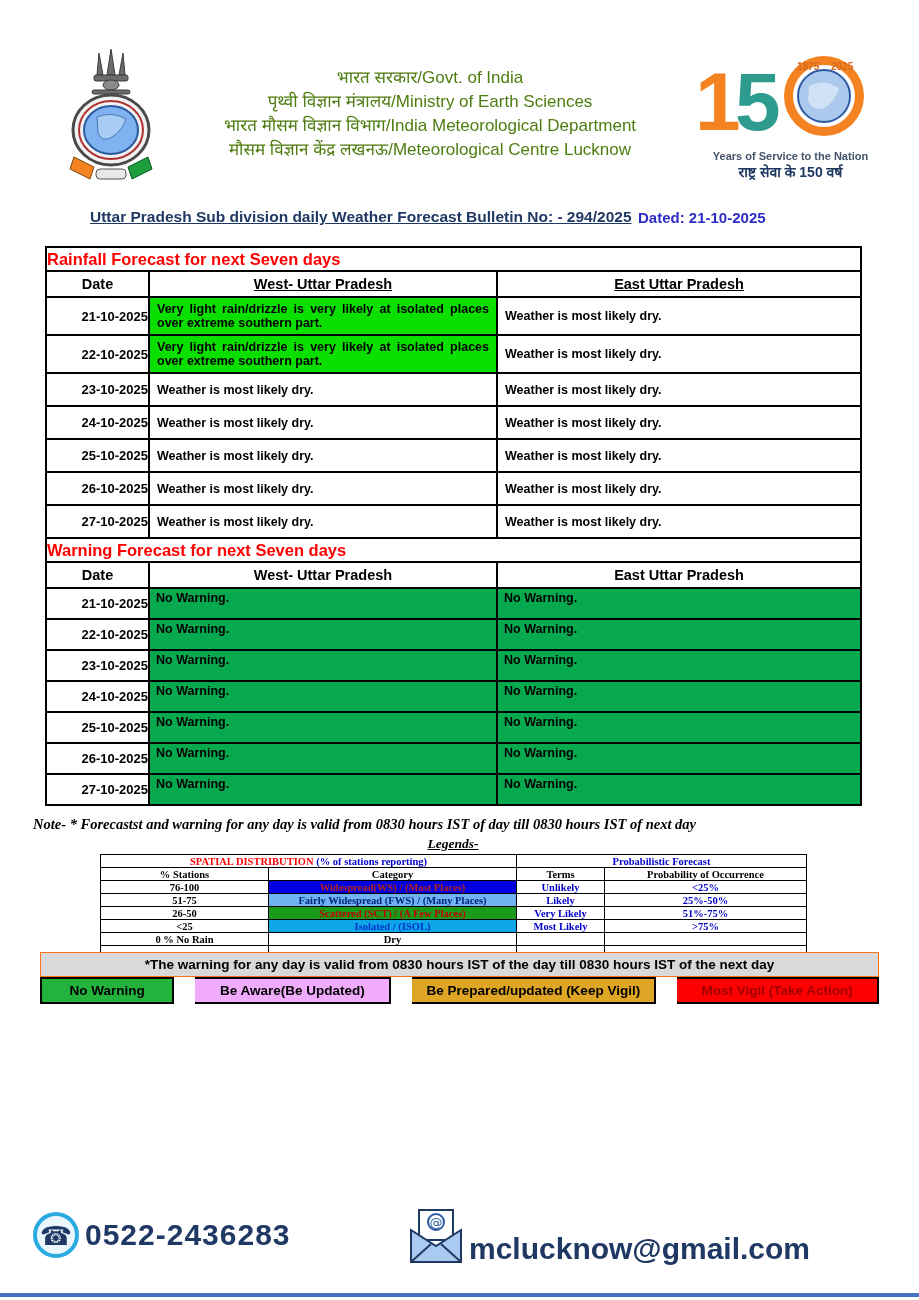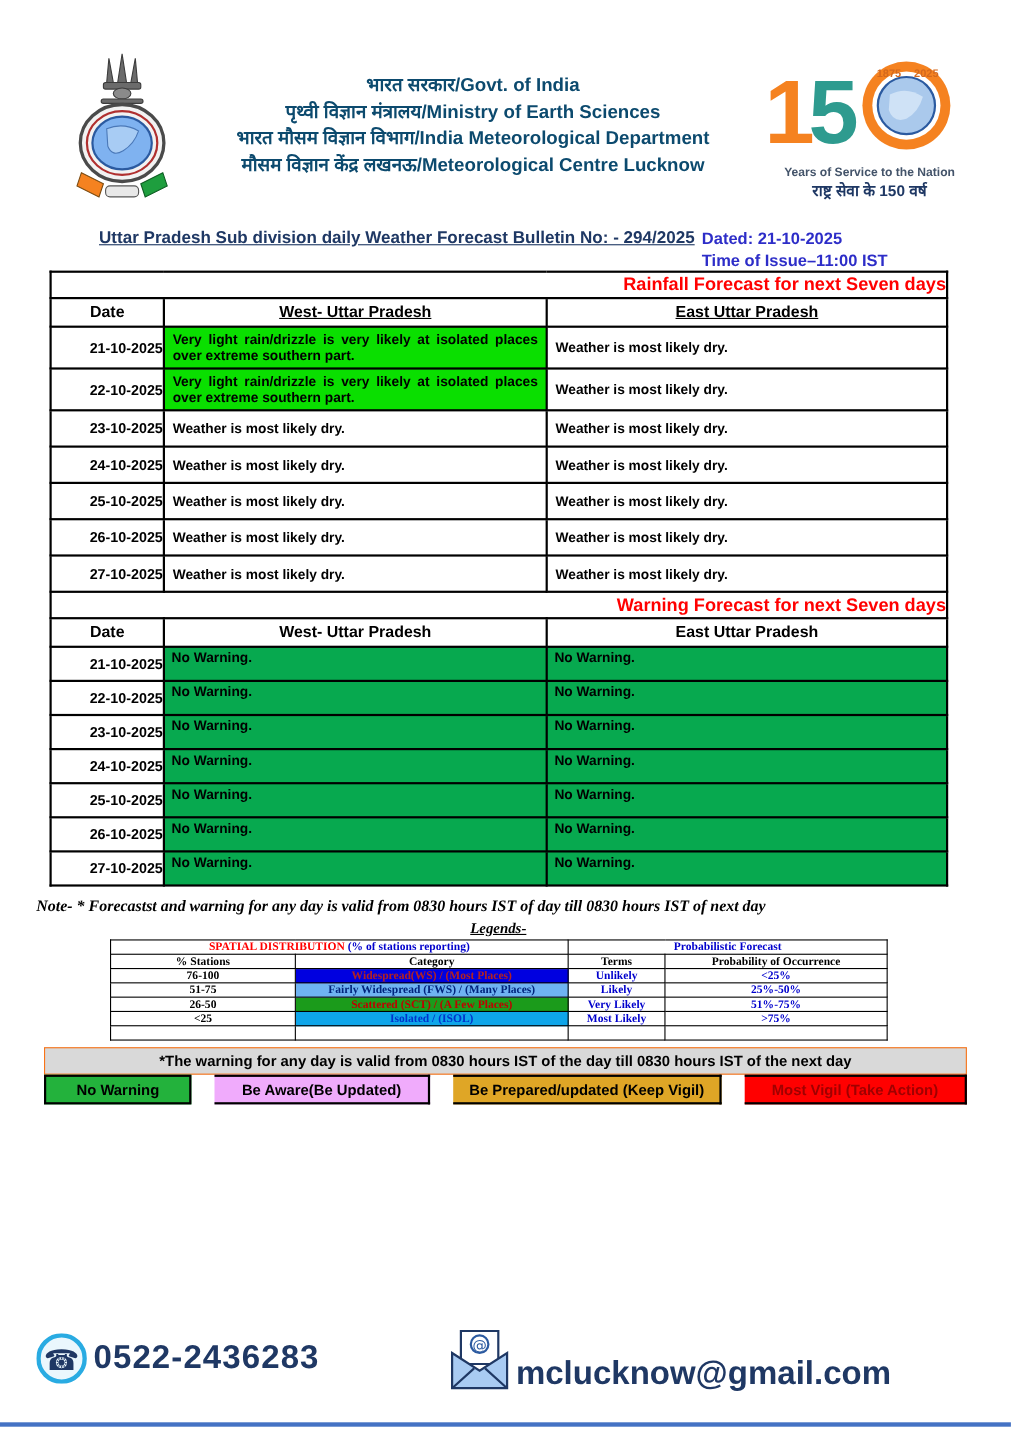--- a/index.html
+++ b/index.html
@@ -5,39 +5,39 @@
   * { margin:0; padding:0; box-sizing:border-box; }
   html,body { background:#ffffff; }
   .page {
     position:relative; width:919px; height:1300px; margin:0 auto;
     background:#ffffff; font-family:"Liberation Sans", sans-serif; overflow:hidden;
   }
 
   
   .imd-logo { position:absolute; left:52px; top:45px; width:118px; height:145px; }
   .gov-lines { position:absolute; left:175px; top:66px; width:510px; text-align:center;
-               color:#0c4a6e; font-weight:bold; }
+               color:#4d7c0f; font-weight:normal; }
   .gov-lines div { font-size:17px; line-height:24px; white-space:nowrap; }
   .logo150 { position:absolute; left:693px; top:52px; width:195px; height:135px; text-align:center; }
   .logo150 .caption-en { font-size:11px; font-weight:bold; color:#44546A; margin-top:2px; white-space:nowrap; }
   .logo150 .caption-hi { font-size:14px; font-weight:bold; color:#1F3864; white-space:nowrap; }
 
   
   .bulletin-title {
     position:absolute; left:90px; top:208px; width:550px;
     color:#1F3864; font-weight:bold; font-size:15.5px; text-decoration:underline;
   }
   .issue-block { position:absolute; left:638px; top:208px; width:245px;
     color:#2D2DC8; font-weight:bold; font-size:15px; line-height:20px; }
 
   
   table.forecast { position:absolute; left:45px; top:246px; width:815px;
     border-collapse:collapse; table-layout:fixed; }
   table.forecast td { border:2px solid #000; }
-  td.section-title { text-align:right; color:#FF0000; font-weight:bold; font-size:16.5px; height:24px; }
+  td.section-title { text-align:left; color:#FF0000; font-weight:bold; font-size:16.5px; height:24px; }
   td.col-head { text-align:center; font-weight:bold; font-size:14.5px; height:26px; }
   td.col-head.u { text-decoration:underline; }
   td.date-cell { text-align:right; font-weight:bold; font-size:13px; background:#fff; }
   td.fc-cell { font-weight:bold; font-size:12.5px; padding:2px 7px; vertical-align:middle; }
   tr.rf-row td { height:33px; }
   tr.rf-row.tall td { height:38px; }
   td.fc-cell.hl { background:#0ADF00; text-align:justify; vertical-align:middle; }
   tr.wn-row td { height:31px; }
   td.warn-cell { background:#07A94F; font-weight:bold; font-size:12.5px; padding:2px 6px; vertical-align:top; }
 
@@ -120,21 +120,20 @@
       <text x="104" y="18" font-family="Liberation Sans, sans-serif" font-size="10" font-weight="bold" fill="#d4691e">1875</text>
       <text x="138" y="18" font-family="Liberation Sans, sans-serif" font-size="10" font-weight="bold" fill="#d4691e">2025</text>
     </svg>
     <div class="caption-en">Years of Service to the Nation</div>
     <div class="caption-hi">राष्ट्र सेवा के 150 वर्ष</div>
   </div>
 
   <div class="bulletin-title">Uttar Pradesh Sub division daily Weather Forecast Bulletin No: - 294/2025</div>
   <div class="issue-block">
     <div>Dated: 21-10-2025</div>
-    <div>Time of Issue–11:00  IST</div>
   </div>
 
   <table class="forecast">
     <colgroup>
         <col style="width:103px">
         <col style="width:348px">
         <col style="width:364px">
       </colgroup>
     <tbody>
       <tr>
@@ -275,20 +274,26 @@
           <td class="term-cell">Very Likely</td>
           <td class="prob-cell">51%-75%</td>
         </tr>
         <tr>
           <td>&lt;25</td>
           <td style="background: #0ea5e9; color: rgb(0, 51, 204); margin-top: 26px;">Isolated  /  (ISOL)</td>
           <td class="term-cell">Most Likely</td>
           <td class="prob-cell">&gt;75%</td>
         </tr>
         <tr>
+          <td>0 %  No Rain</td>
+          <td style="color: rgb(0, 0, 0);">Dry</td>
+          <td class="term-cell"></td>
+          <td class="prob-cell"></td>
+        </tr>
+        <tr>
           <td></td>
           <td></td>
           <td class="term-cell"></td>
           <td class="prob-cell"></td>
         </tr>
       </tbody>
   </table>
 
   <div class="validity-bar">*The warning for any day is valid from 0830 hours IST of the day till 0830 hours IST of the next day</div>
   <div class="level-bar" id="level-bar">

